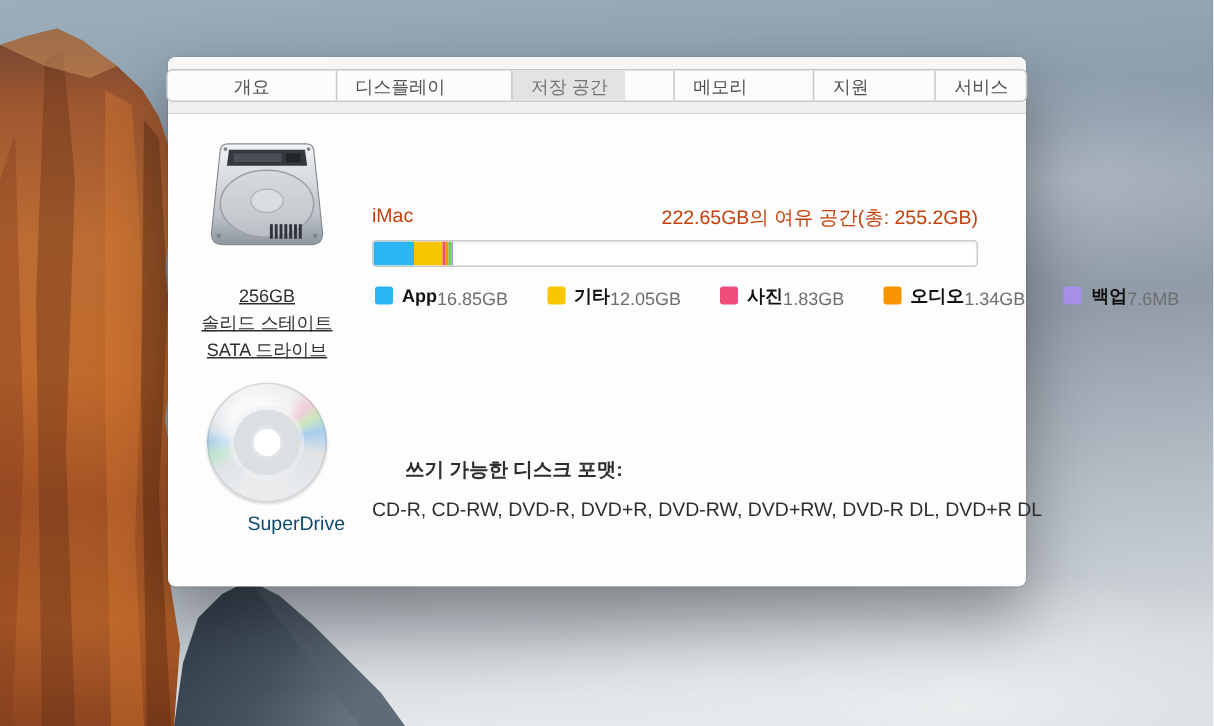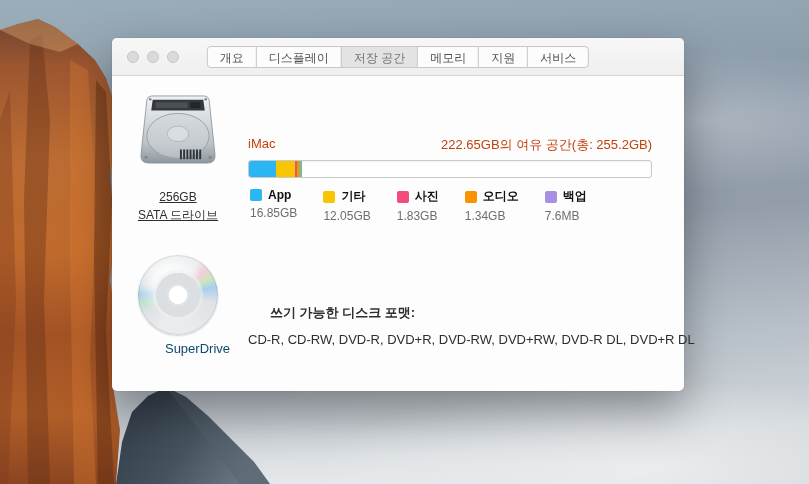--- a/index.html
+++ b/index.html
@@ -25,21 +25,21 @@
   .lights { position:absolute; left:15px; top:13px; display:flex; gap:8px; }
   .light { width:12px; height:12px; border-radius:50%; background:#dadada; border:1px solid #c6c6c6; }
 
   .segctrl {
     position:absolute; left:50%; top:8px; transform:translateX(-50%);
     display:flex; border:1px solid #c7c7c7; border-radius:4px;
     background:#fcfcfc; overflow:hidden; height:22px;
   }
   .seg {
     padding:3px 12px 0; font-size:12px; color:#4f4f4f; white-space:nowrap;
-    border-left:1px solid #c7c7c7; line-height:17px;
+    border-left:1px solid #c7c7c7; line-height:17px;margin-left:32px;
   }
   .seg:first-child { border-left:none; }
   .seg.sel { background:#e3e3e3; color:#737373; }
 
   .content { position:relative; height:314px; }
 
   
   .left-col { position:absolute; left:14px; top:0; width:104px; }
   .drive-icon { position:absolute; left:13px; top:18px; }
   .drive-caption { position:absolute; top:112px; left:0; width:104px; text-align:center;
@@ -65,21 +65,21 @@
   .head-row { position:absolute; top:60px; left:0; width:404px; display:flex;
               justify-content:space-between; font-size:13px; color:#c2410c; }
   .storage-bar {
     position:absolute; top:84px; left:0; width:404px; height:18px;
     background:#ffffff; border:1px solid #c9c9c9; border-radius:3px;
     display:flex; overflow:hidden;
     box-shadow:inset 0 1px 2px rgba(0,0,0,.06);
   }
   .bar-seg { height:100%; }
   .legend { position:absolute; top:112px; left:2px; display:flex; gap:26px; }
-  .legend-item { display:flex; flex-direction:column; }
+  .legend-item { display:flex; flex-direction:row; }
   .legend-top { display:flex; align-items:center; }
   .swatch { width:12px; height:12px; border-radius:2px; margin-right:6px; }
   .legend-label { font-size:12px; font-weight:bold; color:#111; white-space:nowrap; }
   .legend-value { font-size:12px; color:#6e6e6e; margin-top:4px; white-space:nowrap; }
 
   .formats-title { position:absolute; top:228px; left:0; font-size:13px; font-weight:bold; color:#2e2e2e;margin-left:22px; }
   .formats-list  { position:absolute; top:256px; left:0; font-size:13px; color:#2e2e2e; white-space:nowrap; }
 </style>
 </head>
 <body>
@@ -181,20 +181,21 @@
           <g fill="#7f868d">
             <circle cx="7" cy="65" r="1.6"></circle>
               <circle cx="73" cy="65" r="1.6"></circle>
             <circle cx="11.5" cy="5.5" r="1.3"></circle>
               <circle cx="68.5" cy="5.5" r="1.3"></circle>
           </g>
         </svg>
       </div>
       <div class="drive-caption">
           <div>256GB</div>
+          <div>솔리드 스테이트</div>
           <div>SATA 드라이브</div>
         </div>
 
       <div class="cd-wrap">
           <div class="cd"></div>
         </div>
       <div class="superdrive-label">SuperDrive</div>
     </div>
 
     <div class="main-col">

